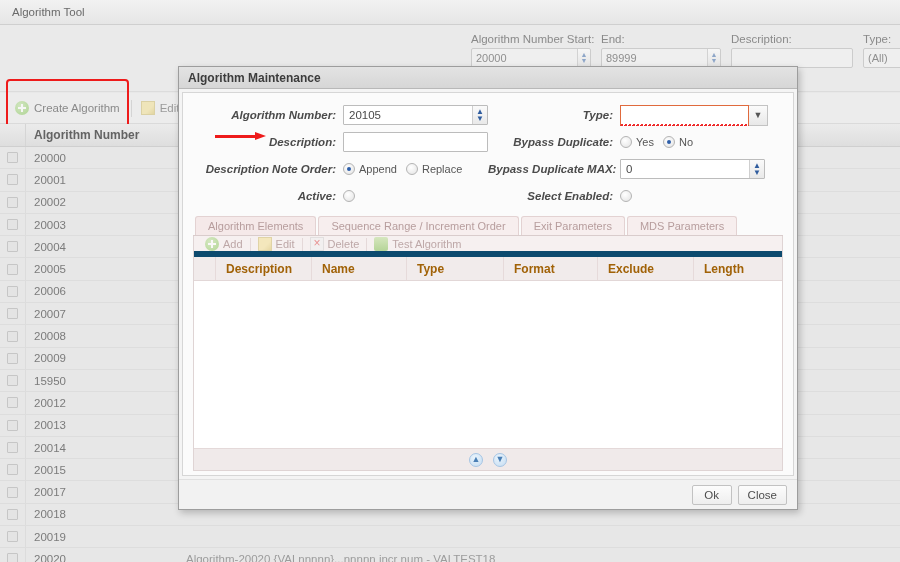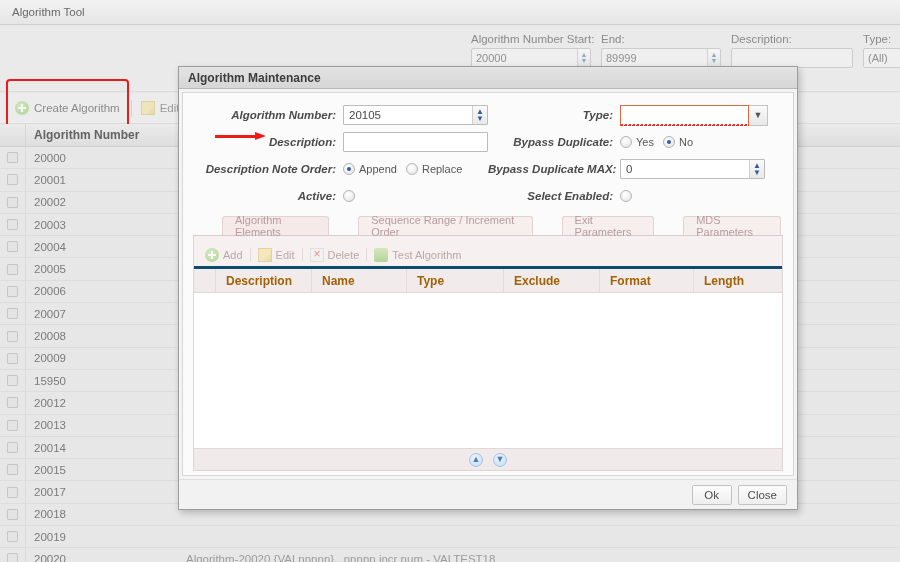--- a/index.html
+++ b/index.html
@@ -210,32 +210,31 @@
 
   
   .tabs {
     display: flex; align-items: flex-end; height: 20px;
     border-bottom: 1px solid #d9cccc; padding-left: 2px;
   }
   .tab {
     height: 19px; padding: 0 12px; display: flex; align-items: center;
     font-size: 11px; color: #b79d9d;
     background: #f7eeee; border: 1px solid #e3d2d2; border-bottom: none;
-    border-radius: 3px 3px 0 0; margin-right: 2px; margin-left: 27px;
+    border-radius: 3px 3px 0 0; margin-right: 2px;
   }
   .tab.active { background: #f5e9e9; }
 
   .panel {
     flex: 1; border: 1px solid #dfd4d4; border-top: none;
     background: #f6f0f0; display: flex; flex-direction: column;
   }
   .panel-tb {
-    height: 21px; display: flex; align-items: flex-start; padding-left: 4px;
-    border-bottom: 3px solid #0c4a6e;
-    margin-top: 12px;
+    height: 21px; display: flex; align-items: flex-end; padding-left: 4px;
+    border-bottom: 6px solid #0c4a6e;
   }
   .ptbtn { display: flex; align-items: center; gap: 4px; padding: 0 7px; font-size: 11px; color: #bda7a7; }
   .ptsep { width: 1px; height: 13px; background: #e5d9d9; }
 
   .ghead2 {
     height: 24px; display: flex; align-items: center;
     background: #f1ebeb; border-bottom: 1px solid #e2d7d7;
   }
   .ghead2 .gc {
     font-size: 12px; font-weight: bold; color: #a16207;
@@ -616,22 +615,22 @@
               <span class="ico ico-test"></span>
               <span>Test Algorithm</span>
             </div>
           </div>
 
         <div class="ghead2" id="panel-columns">
             <div class="gc c0"></div>
             <div class="gc c1">Description</div>
             <div class="gc c2">Name</div>
             <div class="gc c3">Type</div>
+            <div class="gc c4">Format</div>
             <div class="gc c5">Exclude</div>
-            <div class="gc c4">Format</div>
             <div class="gc c6 c6">Length</div>
           </div>
 
         <div class="gbody"></div>
 
         <div class="gfoot">
           <span class="circ-arrow">▲</span>
           <span class="circ-arrow">▼</span>
         </div>
 

